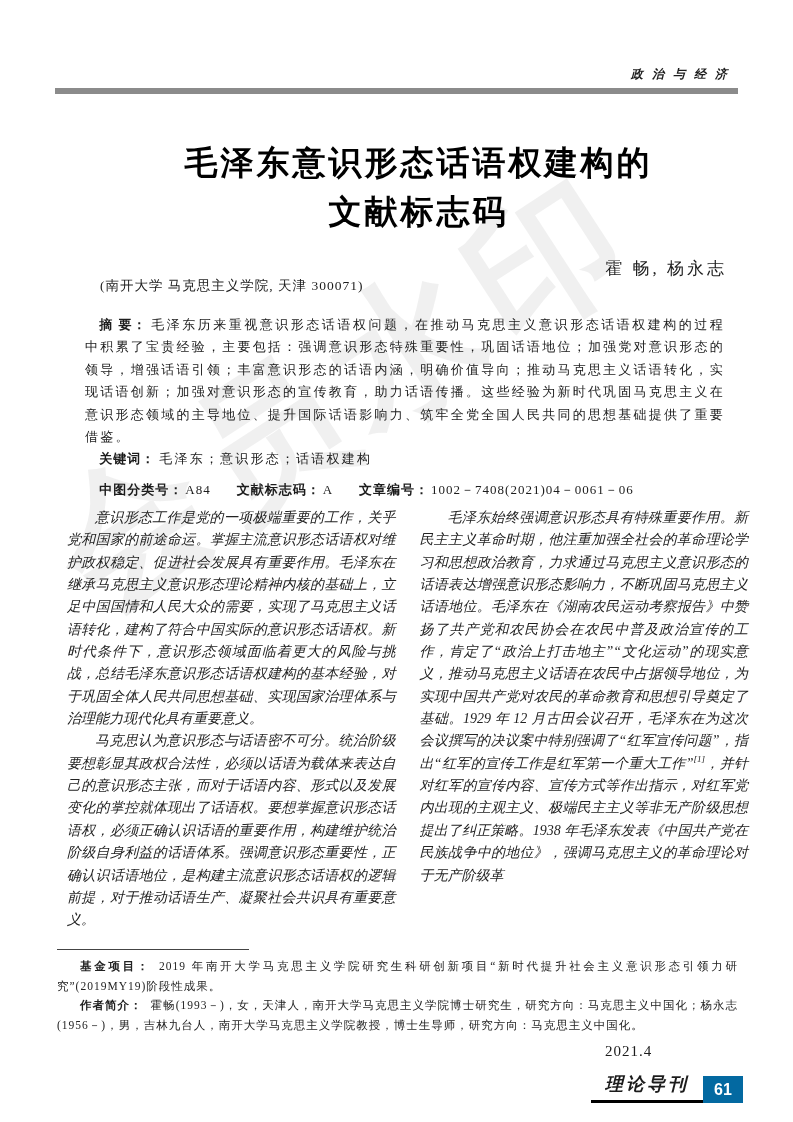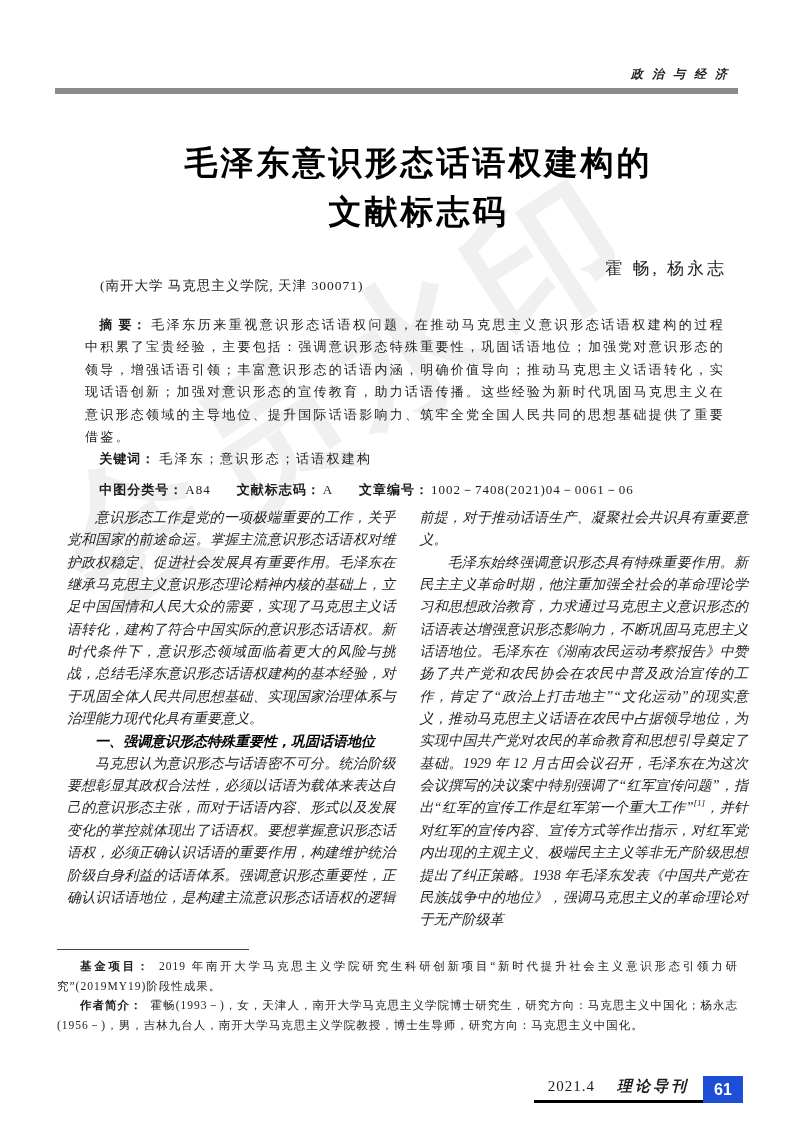--- a/index.html
+++ b/index.html
@@ -68,30 +68,30 @@
     font-size:11.5px; line-height:19.5px; letter-spacing:1px; color:#222;
   }
   .footnote-rule { width:192px; border-top:1.5px solid #444; margin-bottom:7px; }
   .footnote-area p { text-align:justify; text-indent:2em; }
   .footnote-area .lbl { font-family:"Liberation Sans", sans-serif; font-weight:bold; margin-right:8px; }
   .page-footer {
     position:absolute; top:1036px; right:50px; z-index:1;
     display:flex; align-items:flex-end;
   }
   .footer-line {
-    display:flex; align-items:baseline; gap:22px;
-    border-bottom:3px solid #000; padding:0 14px 4px 14px;
+    display:flex; align-items:baseline; gap:12px;
+    border-bottom:3px solid #000; padding:0 14px 4px 14px;flex-direction:column;
   }
   .footer-issue { font-size:15px; letter-spacing:1px; }
   .footer-journal {
     font-family:"DejaVu Serif", serif; font-style:italic; font-weight:bold;
-    font-size:15px; letter-spacing:3px;
+    font-size:18px; letter-spacing:3px;
   }
   .footer-pagebox {
-    width:40px; height:27px; background:#1d4ed8; color:#fff;
+    width:40px; height:27px; background:#0369a1; color:#fff;
     display:flex; align-items:center; justify-content:center;
     font-family:"Liberation Sans", sans-serif; font-weight:bold; font-size:16px;margin-top:40px;
   }
 </style>
 </head>
 <body>
 
 <div class="page">
 
   <div class="watermark">会员水印</div>
@@ -108,21 +108,20 @@
   <div class="affiliation">(南开大学 马克思主义学院, 天津 300071)</div>
 
   <div class="front-matter">
     <p><span class="lbl">摘 要：</span><span>毛泽东历来重视意识形态话语权问题，在推动马克思主义意识形态话语权建构的过程中积累了宝贵经验，主要包括：强调意识形态特殊重要性，巩固话语地位；加强党对意识形态的领导，增强话语引领；丰富意识形态的话语内涵，明确价值导向；推动马克思主义话语转化，实现话语创新；加强对意识形态的宣传教育，助力话语传播。这些经验为新时代巩固马克思主义在意识形态领域的主导地位、提升国际话语影响力、筑牢全党全国人民共同的思想基础提供了重要借鉴。</span></p>
     <p><span class="lbl">关键词：</span><span>毛泽东；意识形态；话语权建构</span></p>
     <p class="meta-line"><span class="lbl">中图分类号：</span><span class="val">A84</span><span class="lbl">文献标志码：</span><span class="val">A</span><span class="lbl">文章编号：</span><span class="val">1002－7408(2021)04－0061－06</span></p>
   </div>
 
   <div class="body-columns">
     <p>意识形态工作是党的一项极端重要的工作，关乎党和国家的前途命运。掌握主流意识形态话语权对维护政权稳定、促进社会发展具有重要作用。毛泽东在继承马克思主义意识形态理论精神内核的基础上，立足中国国情和人民大众的需要，实现了马克思主义话语转化，建构了符合中国实际的意识形态话语权。新时代条件下，意识形态领域面临着更大的风险与挑战，总结毛泽东意识形态话语权建构的基本经验，对于巩固全体人民共同思想基础、实现国家治理体系与治理能力现代化具有重要意义。</p>
-    <h3>一、强调意识形态特殊重要性，巩固话语地位</h3>
     <p>马克思认为意识形态与话语密不可分。统治阶级要想彰显其政权合法性，必须以话语为载体来表达自己的意识形态主张，而对于话语内容、形式以及发展变化的掌控就体现出了话语权。要想掌握意识形态话语权，必须正确认识话语的重要作用，构建维护统治阶级自身利益的话语体系。强调意识形态重要性，正确认识话语地位，是构建主流意识形态话语权的逻辑前提，对于推动话语生产、凝聚社会共识具有重要意义。</p>
     <p><span>毛泽东始终强调意识形态具有特殊重要作用。新民主主义革命时期，他注重加强全社会的革命理论学习和思想政治教育，力求通过马克思主义意识形态的话语表达增强意识形态影响力，不断巩固马克思主义话语地位。毛泽东在《湖南农民运动考察报告》中赞扬了共产党和农民协会在农民中普及政治宣传的工作，肯定了“政治上打击地主”“文化运动”的现实意义，推动马克思主义话语在农民中占据领导地位，为实现中国共产党对农民的革命教育和思想引导奠定了基础。1929 年 12 月古田会议召开，毛泽东在为这次会议撰写的决议案中特别强调了“红军宣传问题”，指出“红军的宣传工作是红军第一个重大工作”</span><span class="cite">[1]</span><span>，并针对红军的宣传内容、宣传方式等作出指示，对红军党内出现的主观主义、极端民主主义等非无产阶级思想提出了纠正策略。1938 年毛泽东发表《中国共产党在民族战争中的地位》，强调马克思主义的革命理论对于无产阶级革</span></p>
   </div>
 
   <div class="footnote-area">
     <div class="footnote-rule"></div>
     <p><span class="lbl">基金项目：</span><span>2019 年南开大学马克思主义学院研究生科研创新项目“新时代提升社会主义意识形态引领力研究”(2019MY19)阶段性成果。</span></p>
     <p><span class="lbl">作者简介：</span><span>霍畅(1993－)，女，天津人，南开大学马克思主义学院博士研究生，研究方向：马克思主义中国化；杨永志(1956－)，男，吉林九台人，南开大学马克思主义学院教授，博士生导师，研究方向：马克思主义中国化。</span></p>
   </div>
 

